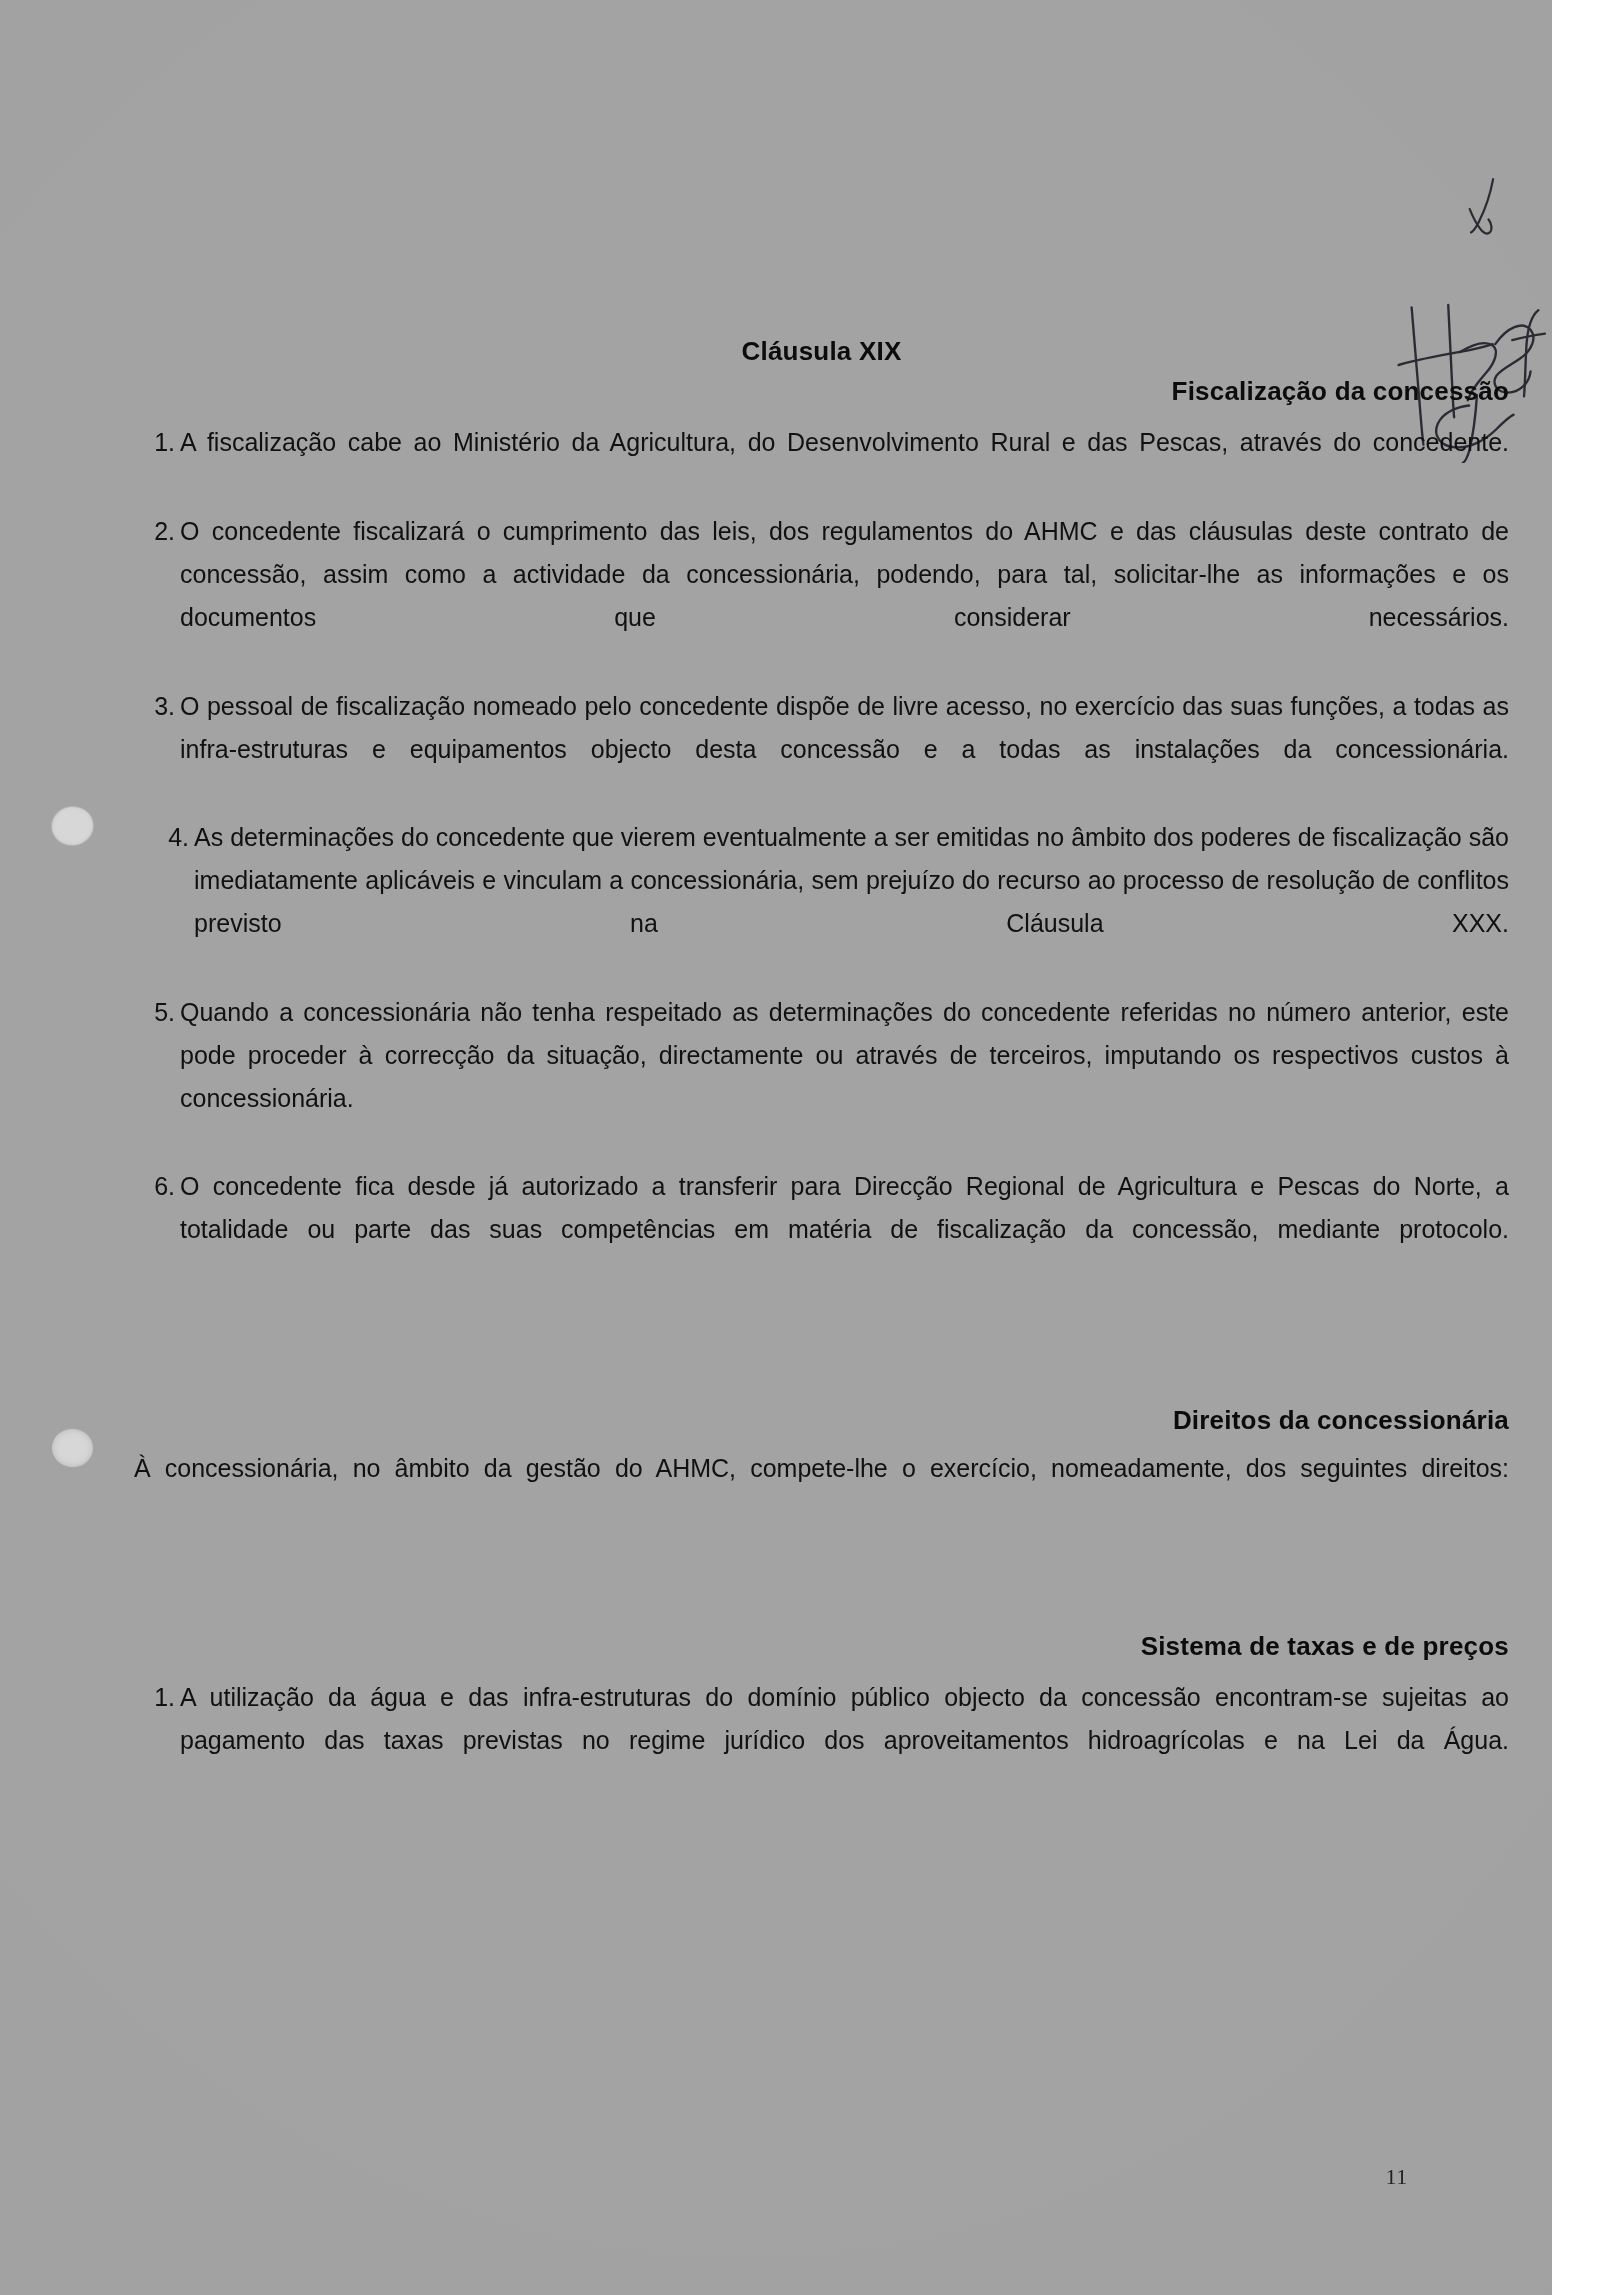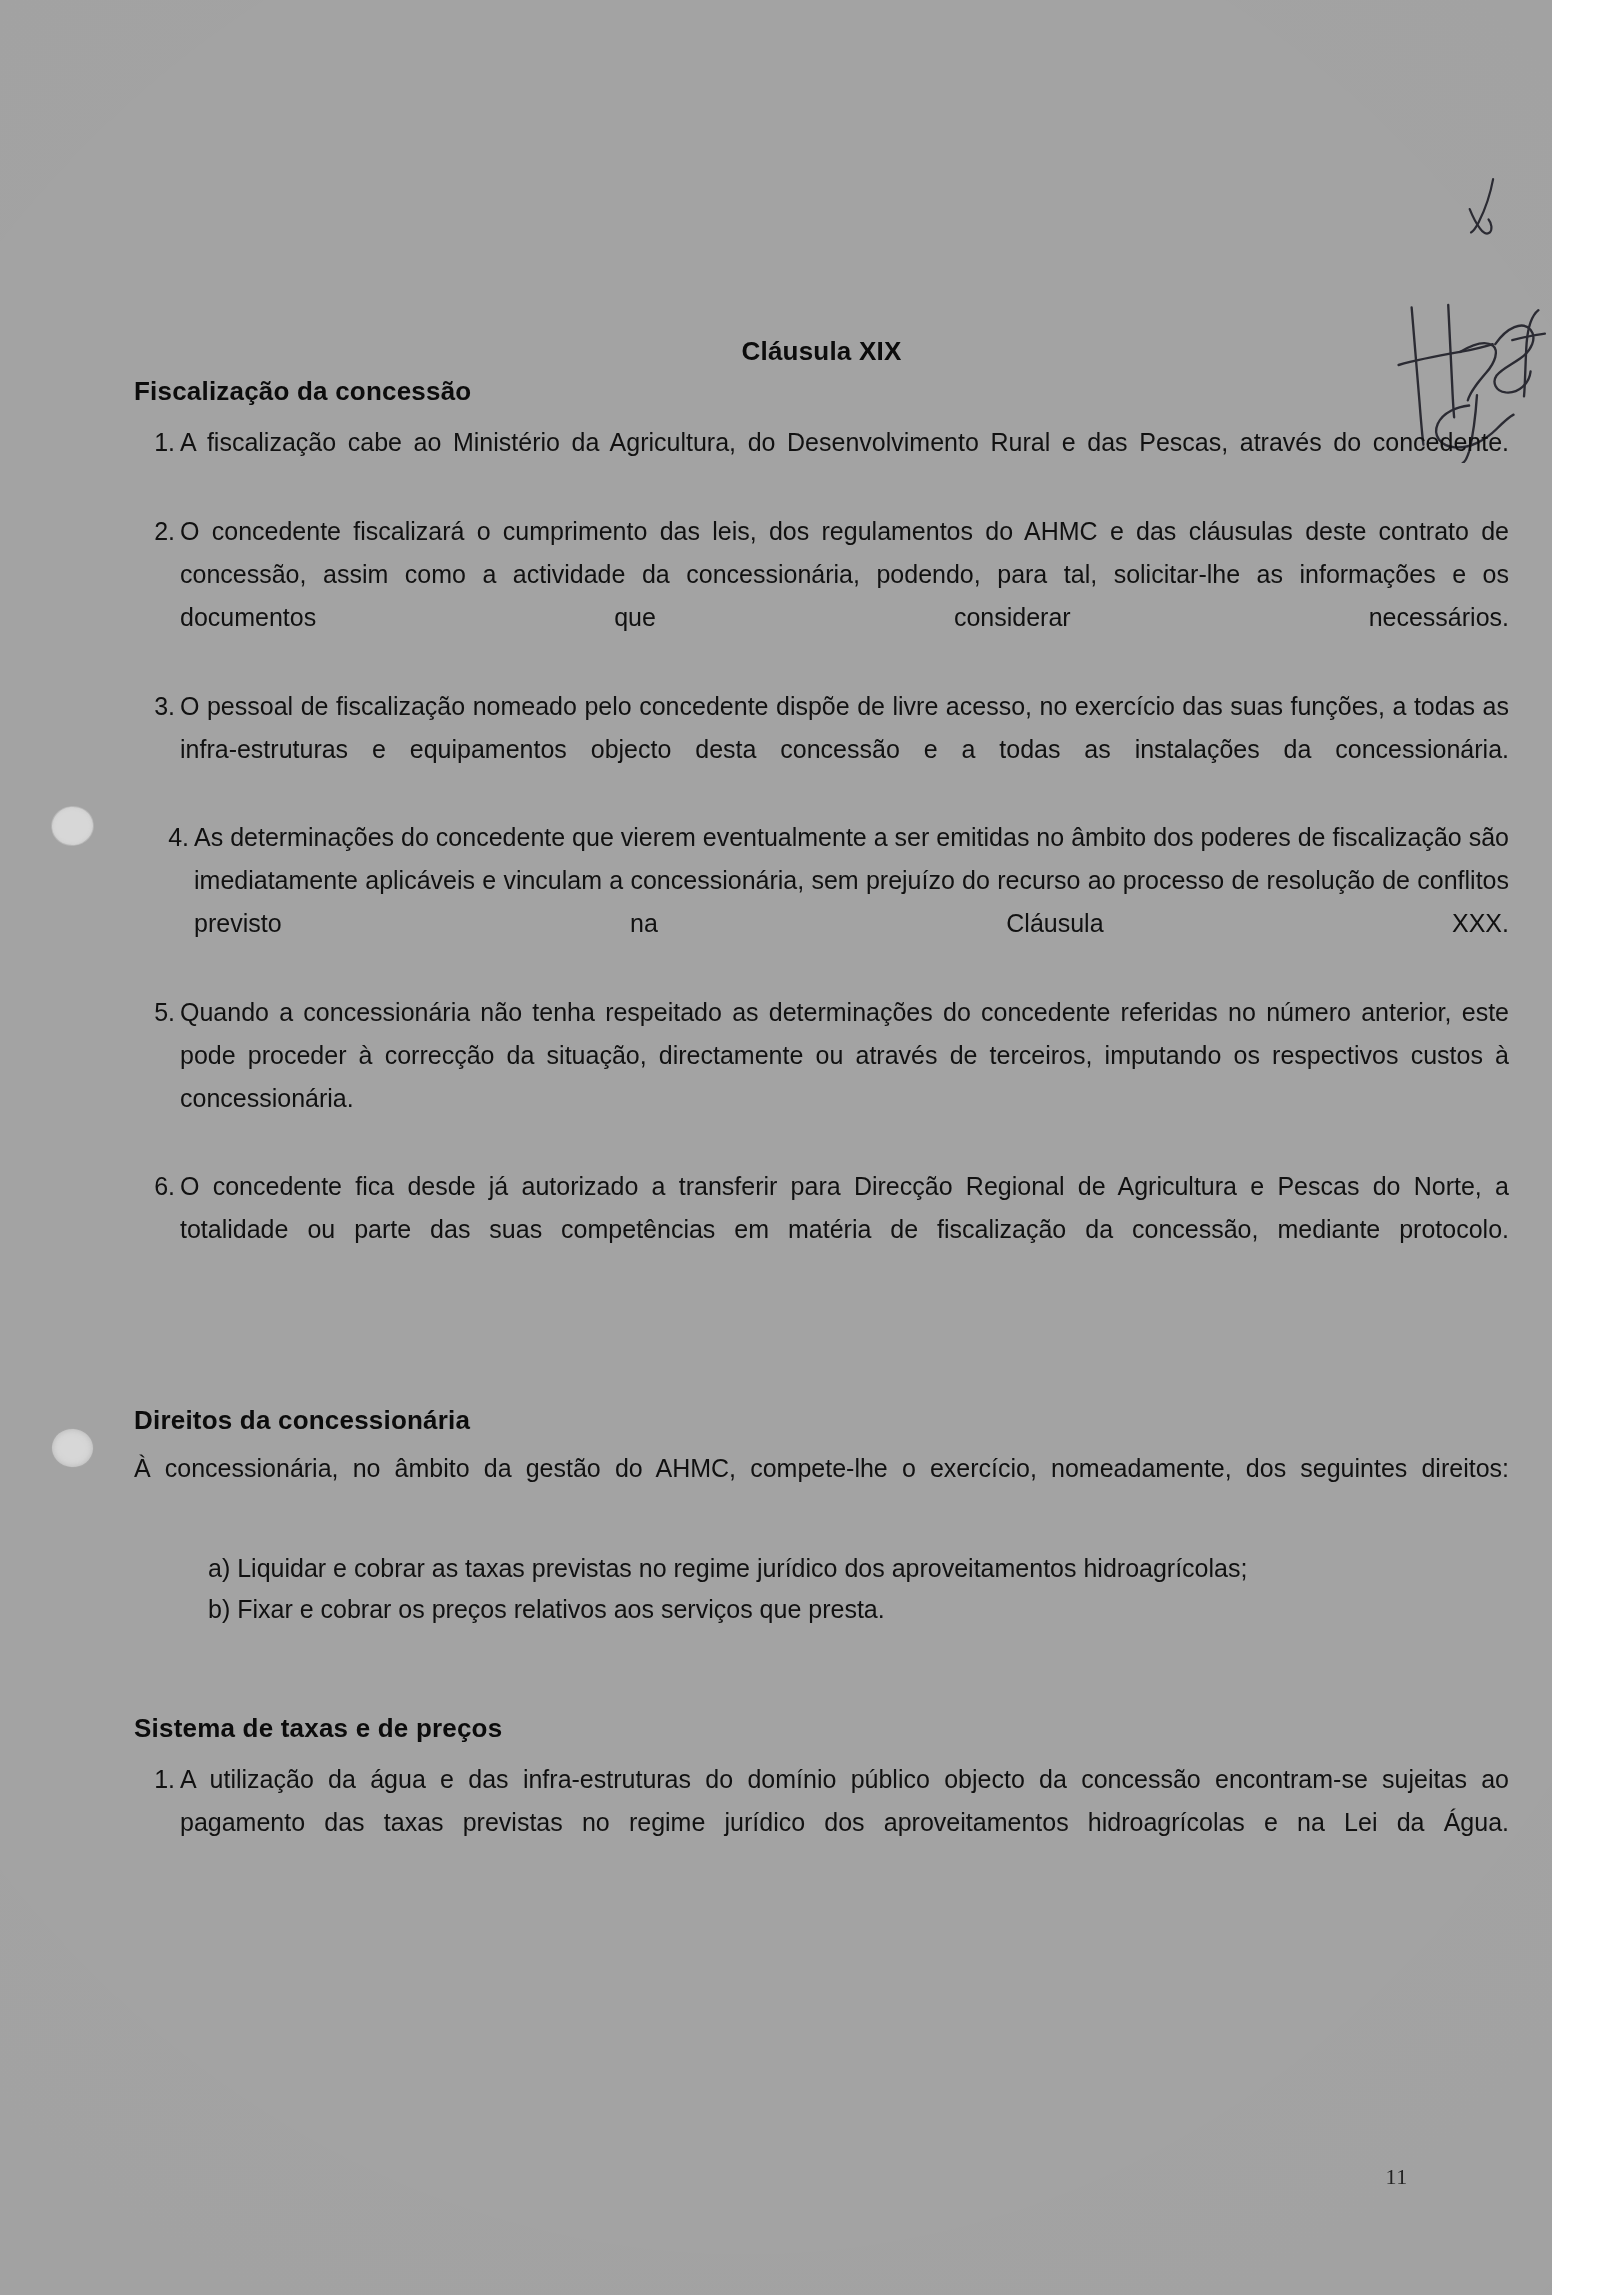--- a/index.html
+++ b/index.html
@@ -40,21 +40,21 @@
   
   .clause-head {
     text-align: center;
     font-weight: bold;
     font-size: 26px;
     letter-spacing: 0.2px;
     line-height: 1.0;
     color: #0c0c0c;
   }
   .clause-title {
-    text-align: left;
+    text-align: right;
     font-weight: bold;
     font-size: 26px;
     letter-spacing: 0.2px;
     line-height: 1.0;
     color: #0c0c0c;
   }
 
   
   ol.numlist, ul.letterlist {
     list-style: none;
@@ -244,30 +244,20 @@
     <div class="gap-xl"></div>
 
     <div class="gap-sm"></div>
     <div class="clause-title">Direitos da concessionária</div>
     <div class="gap-sm"></div>
 
     <p class="para">À concessionária, no âmbito da gestão do AHMC, compete-lhe o exercício, nomeadamente, dos seguintes direitos:</p>
 
     <div class="gap-sm"></div>
 
-    <ul class="letterlist">
-      <li class="letter-item">
-        <span>a)</span>
-        <span>Liquidar e cobrar as taxas previstas no regime jurídico dos aproveitamentos hidroagrícolas;</span>
-      </li>
-      <li class="letter-item">
-        <span>b)</span>
-        <span>Fixar e cobrar os preços relativos aos serviços que presta.</span>
-      </li>
-    </ul>
 
     <div class="gap-lg"></div>
 
     <div class="gap-sm"></div>
     <div class="clause-title">Sistema de taxas e de preços</div>
     <div class="gap-sm"></div>
 
     <ol class="numlist">
       <li class="num-item">
         <span class="marker">1.</span>

